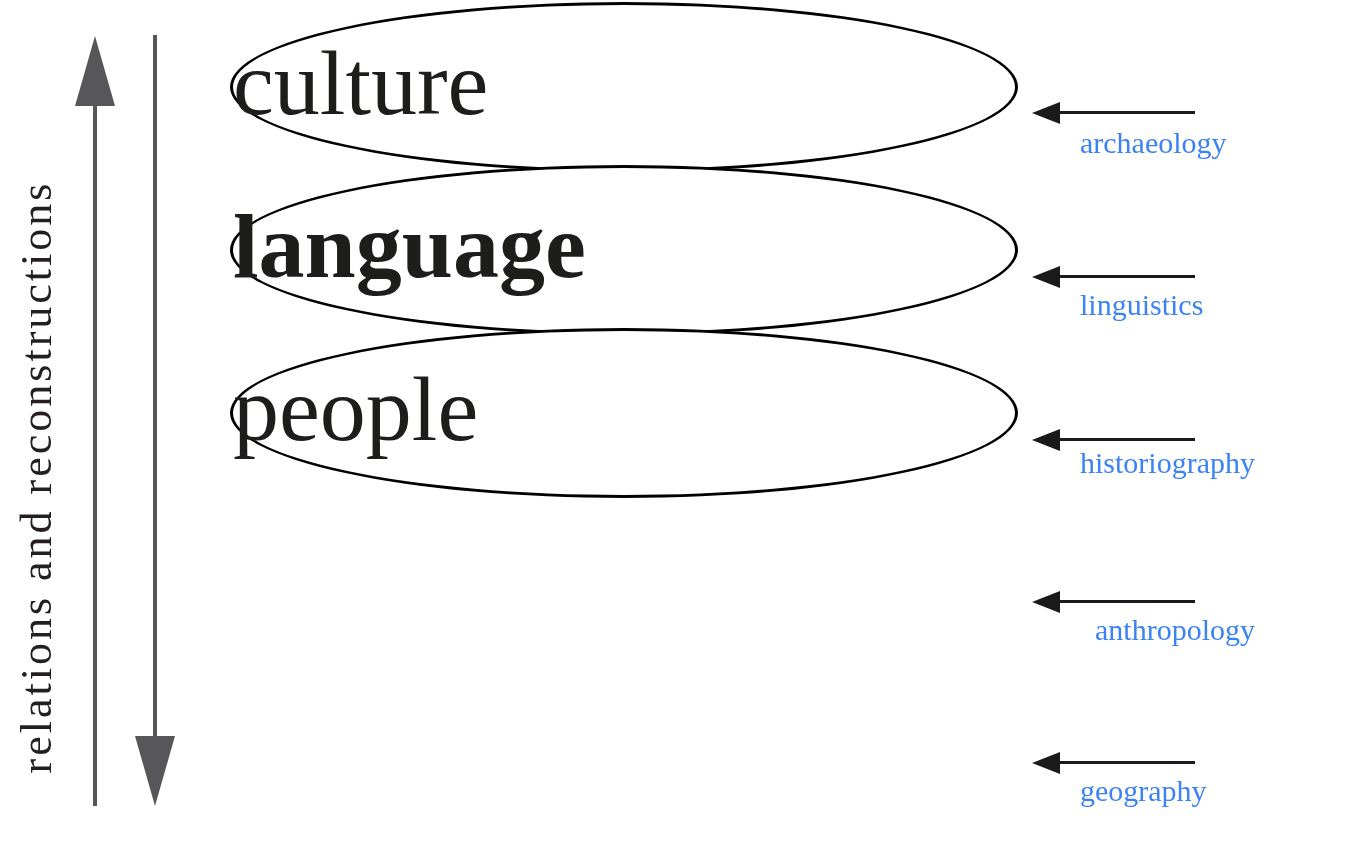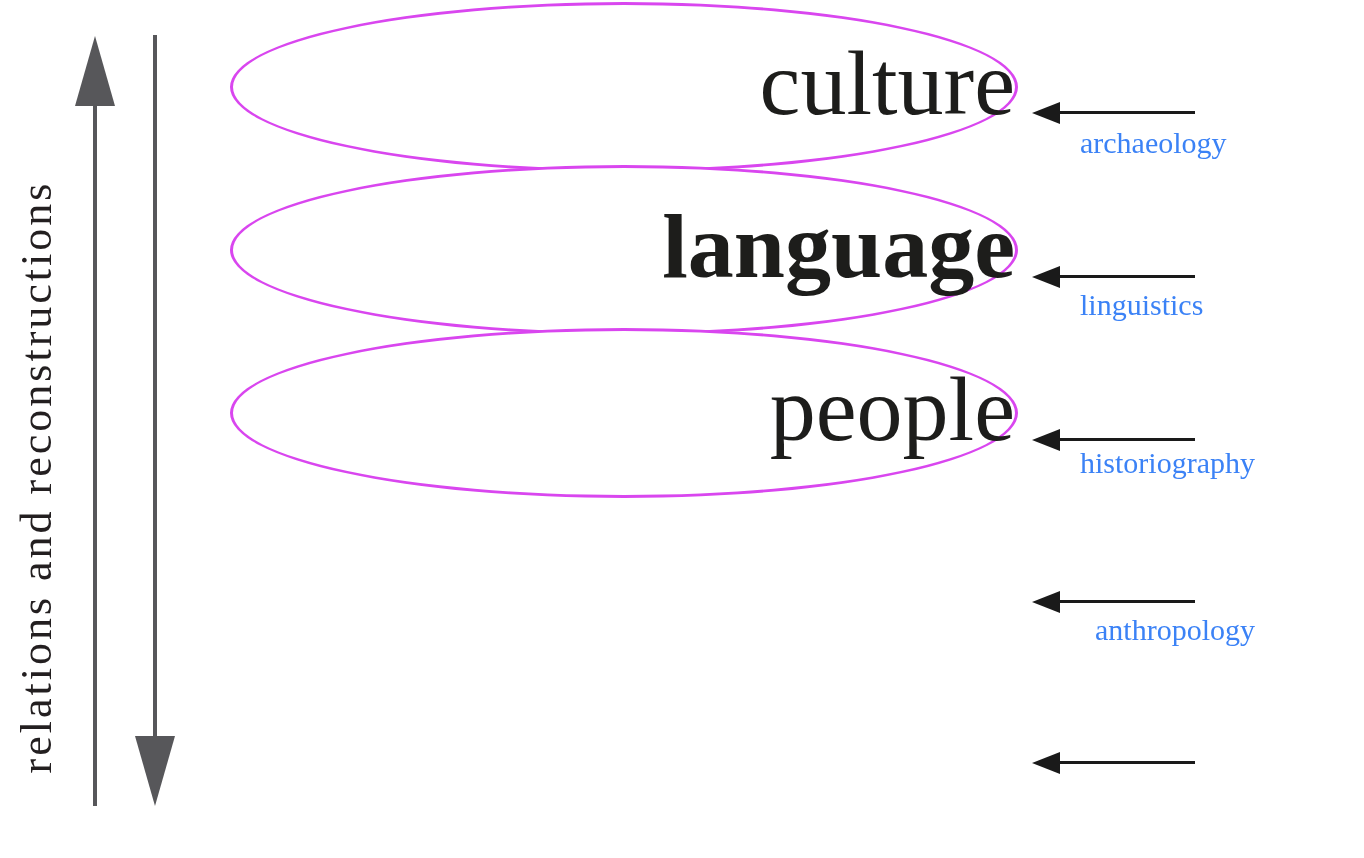--- a/index.html
+++ b/index.html
@@ -52,26 +52,26 @@
     border-top: 70px solid #57575a;
   }
 
   
   .ellipse {
     position: absolute;
     left: 230px;
     width: 788px;
     height: 170px;
     background: #ffffff;
-    border: 3px solid #d946ef;
+    border: 3px solid #000000;
     border-radius: 50%;
     box-sizing: border-box;
     display: flex;
     align-items: center;
-    justify-content: flex-end;
+    justify-content: flex-start;
   }
   .ellipse .layer-text {
     font-size: 92px;
     color: #1d1d1b;
     line-height: 1;
     padding-bottom: 8px;
   }
   .e1 { top: 2px; }
   .e2 { top: 165px; font-weight: bold; }
   .e3 { top: 328px; }
@@ -164,14 +164,15 @@
   </div>
   <div class="r-arrow a5">
     <div class="head"></div>
     <div class="shaft"></div>
   </div>
 
   <div class="discipline d1">archaeology</div>
   <div class="discipline d2">linguistics</div>
   <div class="discipline d3">historiography</div>
   <div class="discipline d4">anthropology</div>
+  <div class="discipline d5">geography</div>
 
 </div>
 
 </body></html>

